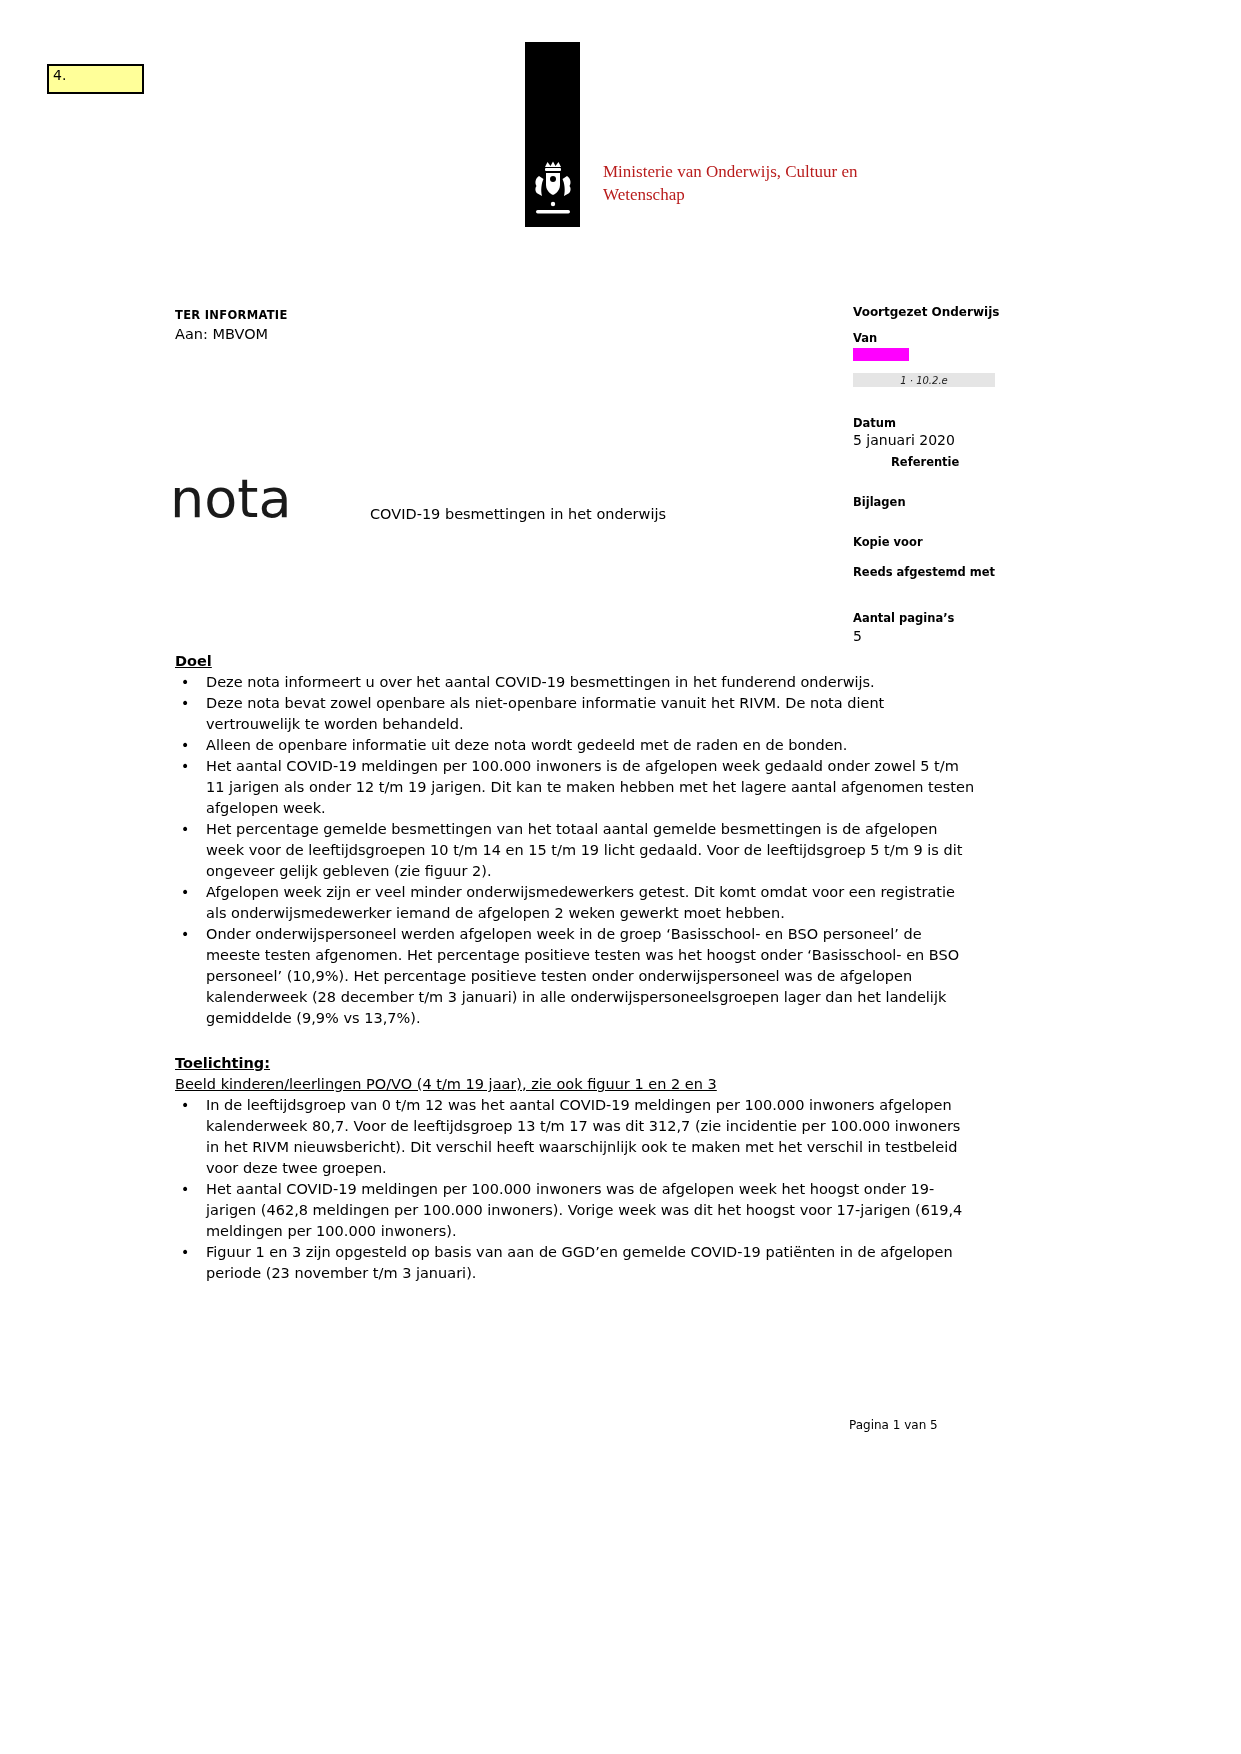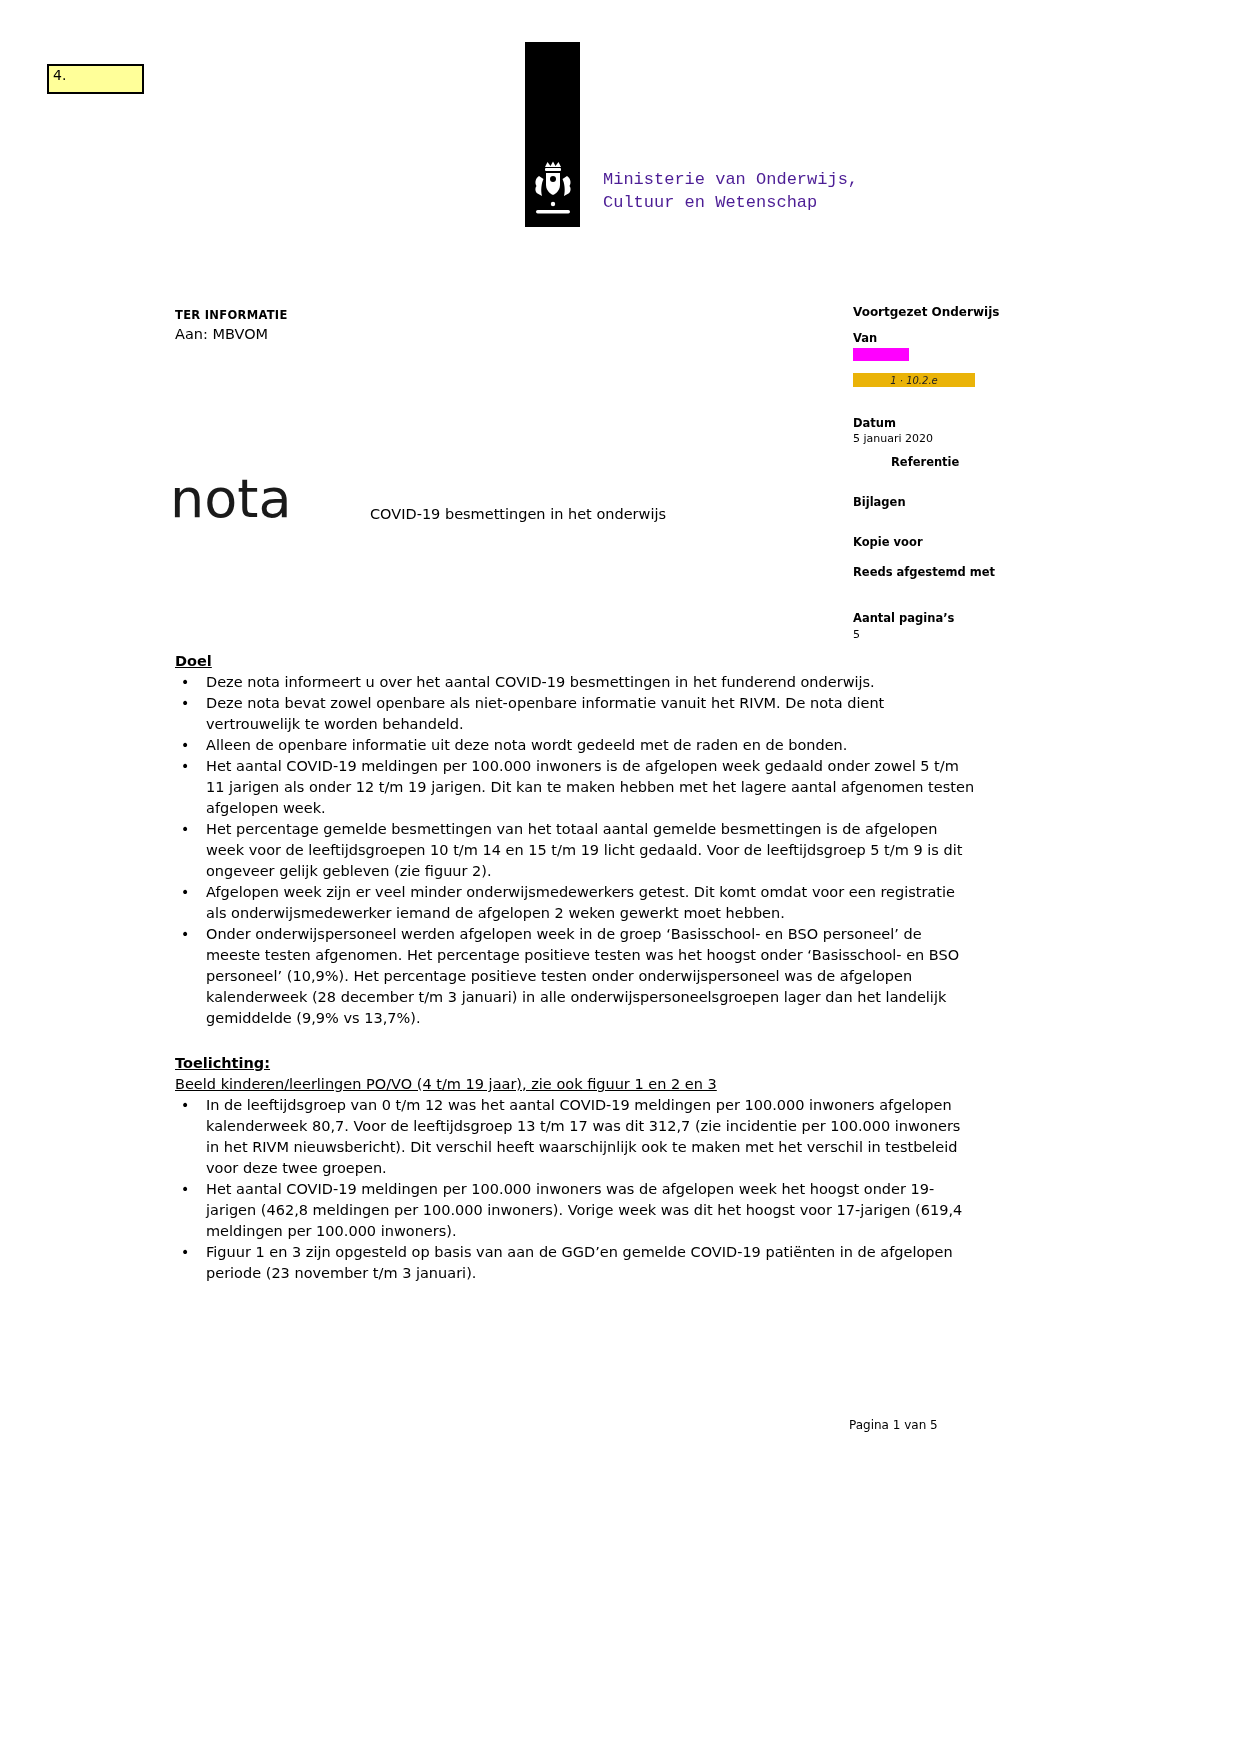--- a/index.html
+++ b/index.html
@@ -17,37 +17,37 @@
     font-size:14px; line-height:16px;
   }
 
   
   .logo-bar {
     position:absolute; left:525px; top:42px; width:55px; height:185px;
     background:#000; display:flex; align-items:flex-end; justify-content:center;
     padding-bottom:7px;
   }
   .ministry-name {
-    position:absolute; left:603px; top:168px; width:335px;
-    font-family:Liberation Mono, monospace;
-    font-size:17px; line-height:23px; color:#4c1d95;
+    position:absolute; left:603px; top:160px; width:335px;
+    font-family:Liberation Serif, serif;
+    font-size:17px; line-height:23px; color:#b91c1c;
   }
 
   
   .classification { position:absolute; left:175px; top:308px; font-size:11.5px; font-weight:bold; letter-spacing:0.3px; }
   .recipient-to   { position:absolute; left:175px; top:326px; font-size:14.5px; }
 
   
   .sb { position:absolute; left:853px; }
   .sb-label { font-size:11.5px; font-weight:bold; }
-  .sb-value { font-size:11px; }
+  .sb-value { font-size:14px; }
   .sb-dept  { top:305px; font-size:12px; font-weight:bold; }
   .sb-van   { top:331px; }
   .redact-1 { position:absolute; left:853px; top:348px; width:56px; height:13px; background:#ff00ff; }
-  .redact-2 { position:absolute; left:853px; top:373px; width:122px; height:14px; background:#eab308;
+  .redact-2 { position:absolute; left:853px; top:373px; width:142px; height:14px; background:#e5e5e5;
               display:flex; align-items:center; justify-content:center;
               font-size:10px; font-style:italic; color:#222; }
   .sb-datum-l { top:416px; }
   .sb-datum-v { top:432px; }
   .sb-ref     { top:455px;margin-left:38px; }
   .sb-bijl    { top:495px; }
   .sb-kopie   { top:535px; }
   .sb-reeds   { top:565px; }
   .sb-aantal  { top:611px; }
   .sb-aantal-v{ top:628px; }

